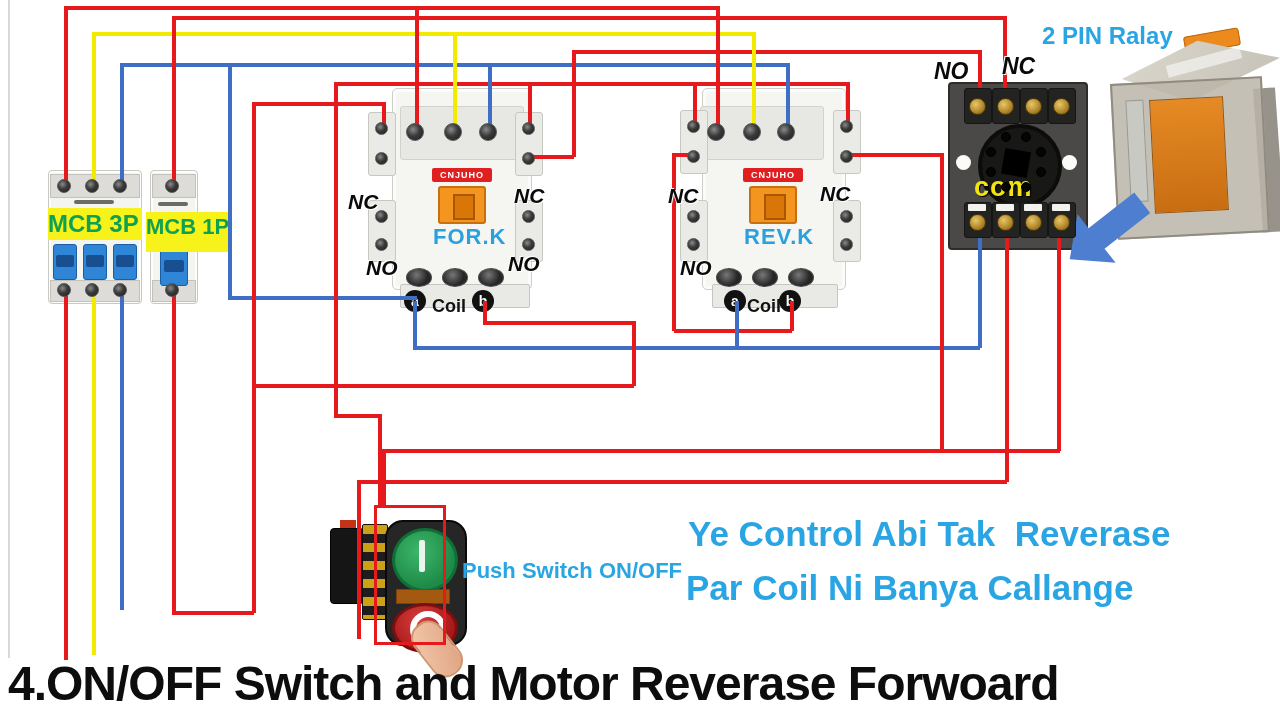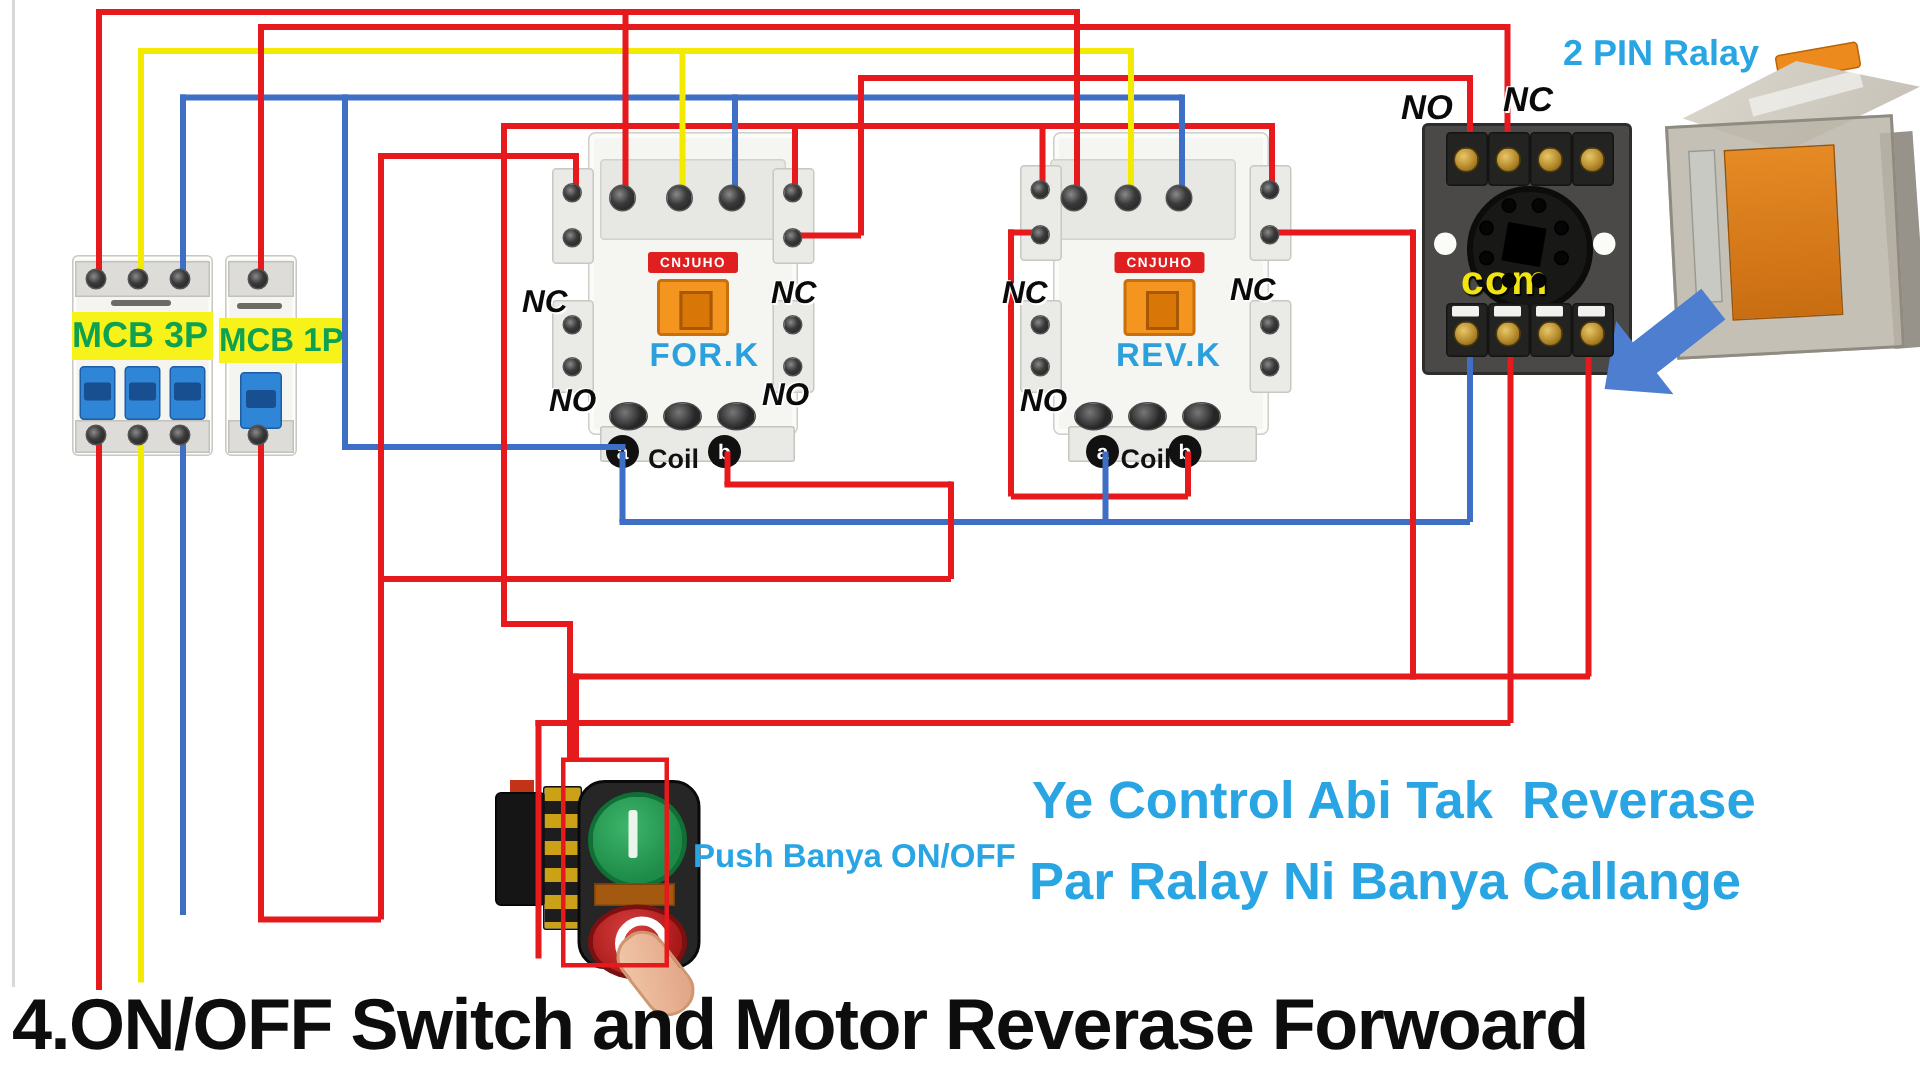--- a/index.html
+++ b/index.html
@@ -73,21 +73,21 @@
 <div class="abs toggle" style="left:53px;top:244px;width:22px;height:34px;"></div>
 <div class="abs toggle" style="left:83px;top:244px;width:22px;height:34px;"></div>
 <div class="abs toggle" style="left:113px;top:244px;width:22px;height:34px;"></div>
 <div class="abs mcb-label" style="left:48px;top:208px;width:94px;height:32px;">MCB 3P</div>
 
 <div class="abs mcb-body" style="left:150px;top:170px;width:46px;height:132px;"></div>
 <div class="abs mcb-strip" style="left:152px;top:174px;width:42px;height:22px;"></div>
 <div class="abs mcb-strip" style="left:152px;top:280px;width:42px;height:20px;"></div>
 <div class="abs brandbar" style="left:158px;top:202px;width:30px;"></div>
 <div class="abs toggle" style="left:160px;top:248px;width:26px;height:36px;"></div>
-<div class="abs mcb-label" style="left:146px;top:212px;width:84px;height:30px;line-height:30px;font-size:22px;">MCB 1P</div>
+<div class="abs mcb-label" style="left:146px;top:212px;width:84px;height:40px;line-height:30px;font-size:22px;">MCB 1P</div>
 
 <div class="abs cont-body" style="left:392px;top:88px;width:138px;height:200px;"></div>
 <div class="abs cont-topwell" style="left:400px;top:106px;width:122px;height:52px;"></div>
 <div class="abs aux-col" style="left:368px;top:112px;width:26px;height:62px;"></div>
 <div class="abs aux-col" style="left:368px;top:200px;width:26px;height:60px;"></div>
 <div class="abs aux-col" style="left:515px;top:112px;width:26px;height:62px;"></div>
 <div class="abs aux-col" style="left:515px;top:200px;width:26px;height:60px;"></div>
 <div class="abs cont-brand" style="left:432px;top:168px;width:60px;height:14px;">CNJUHO</div>
 <div class="abs cont-btn" style="left:438px;top:186px;width:44px;height:34px;"></div>
 <div class="abs cont-name" style="left:433px;top:224px;">FOR.K</div>
@@ -133,23 +133,23 @@
   <div class="abs ps-green" style="left:64px;top:16px;width:60px;height:58px;"></div>
   <div class="abs ps-bar" style="left:91px;top:28px;width:6px;height:32px;"></div>
   <div class="abs ps-amber" style="left:68px;top:77px;width:52px;height:13px;"></div>
   <div class="abs ps-red" style="left:64px;top:91px;width:60px;height:44px;"></div>
   <div class="abs ps-ring" style="left:82px;top:99px;width:24px;height:24px;"></div>
   <div class="abs finger" style="left:92px;top:106px;width:30px;height:58px;transform:rotate(-38deg);"></div>
 </div>
 <div class="frame" style="left:374px;top:505px;width:66px;height:134px;"></div>
 
 <div class="abs blue-head" style="left:1042px;top:22px;font-size:24px;">2 PIN Ralay</div>
-<div class="abs blue-head" style="left:462px;top:558px;font-size:22px;">Push Banya ON/OFF</div>
+<div class="abs blue-head" style="left:462px;top:558px;font-size:22px;">Push Switch ON/OFF</div>
 <div class="abs blue-head" style="left:688px;top:514px;font-size:35px;white-space:pre;">Ye Control Abi Tak  Reverase</div>
-<div class="abs blue-head" style="left:686px;top:568px;font-size:35px;white-space:pre;">Par Ralay Ni Banya Callange</div>
+<div class="abs blue-head" style="left:686px;top:568px;font-size:35px;white-space:pre;">Par Coil Ni Banya Callange</div>
 <div class="abs title" style="left:8px;top:656px;">4.ON/OFF Switch and Motor Reverase Forwoard</div>
 
 <div class="coil-dot" style="left:404px;top:290px;">a</div>
 <div class="coil-dot" style="left:472px;top:290px;">b</div>
 <div class="coil-txt" style="left:432px;top:296px;">Coil</div>
 <div class="coil-dot" style="left:724px;top:290px;">a</div>
 <div class="coil-dot" style="left:779px;top:290px;">b</div>
 <div class="coil-txt" style="left:747px;top:296px;">Coil</div>
 
 <div id="wire-layer">

